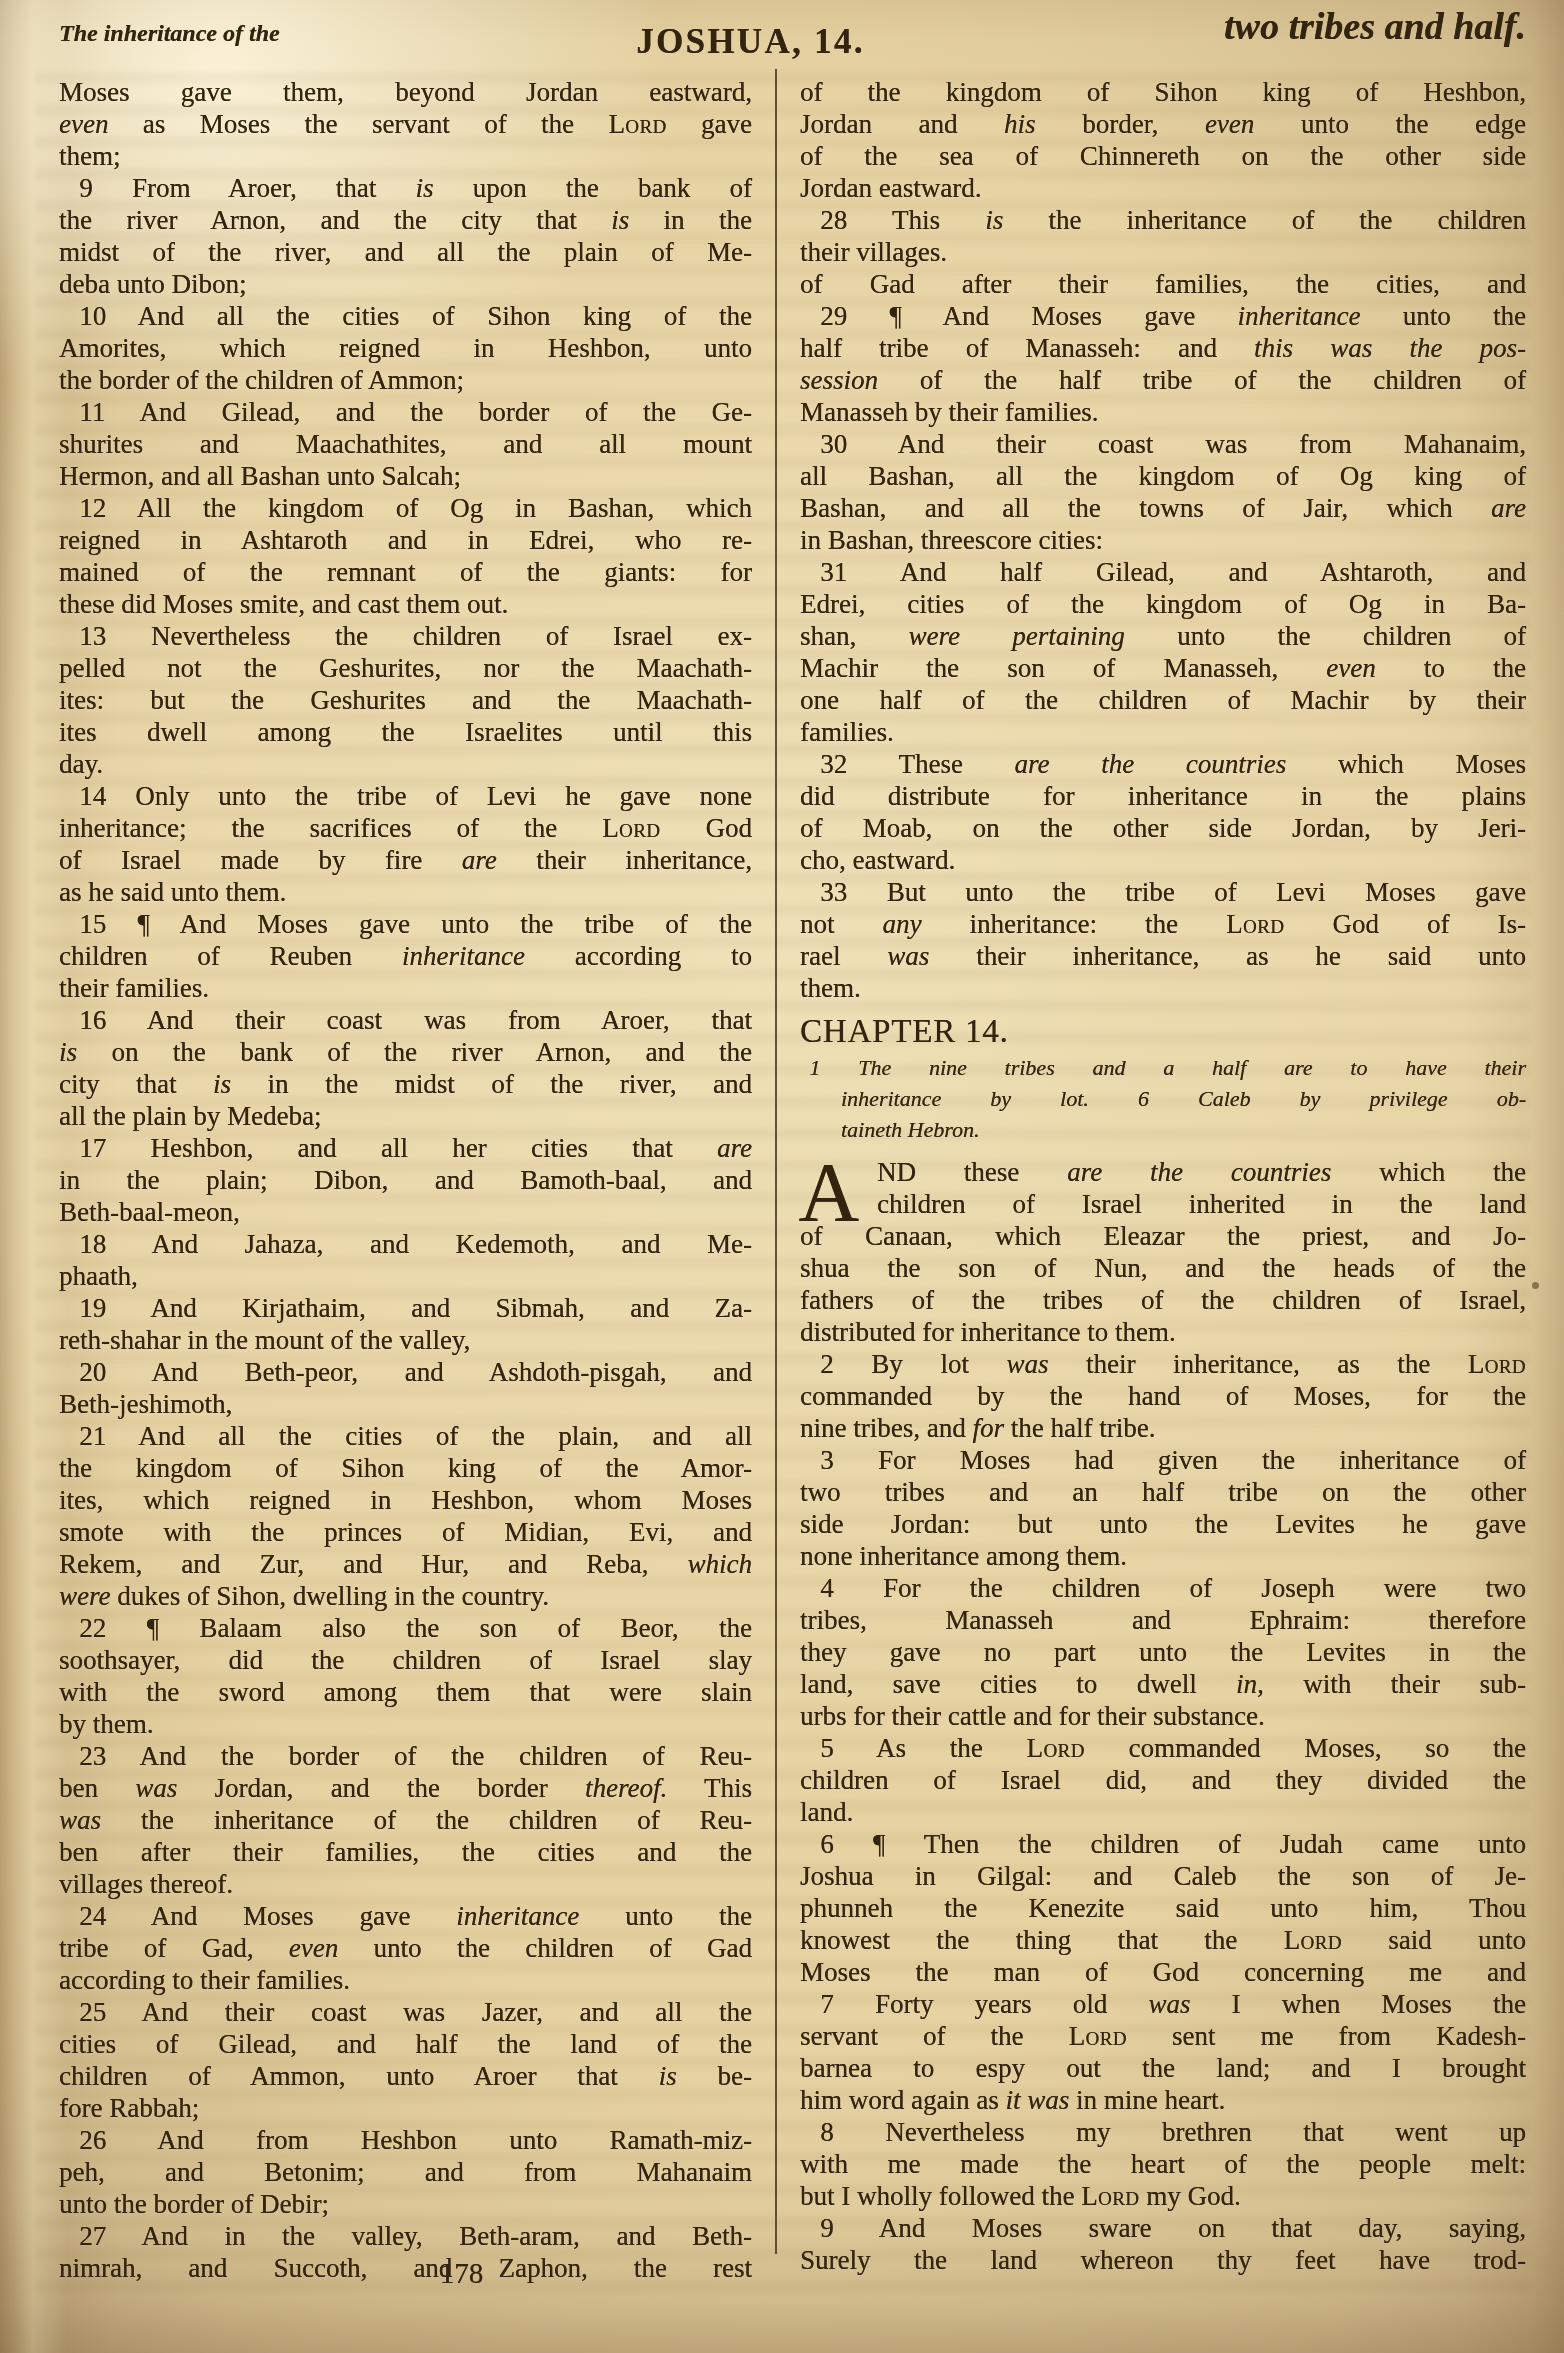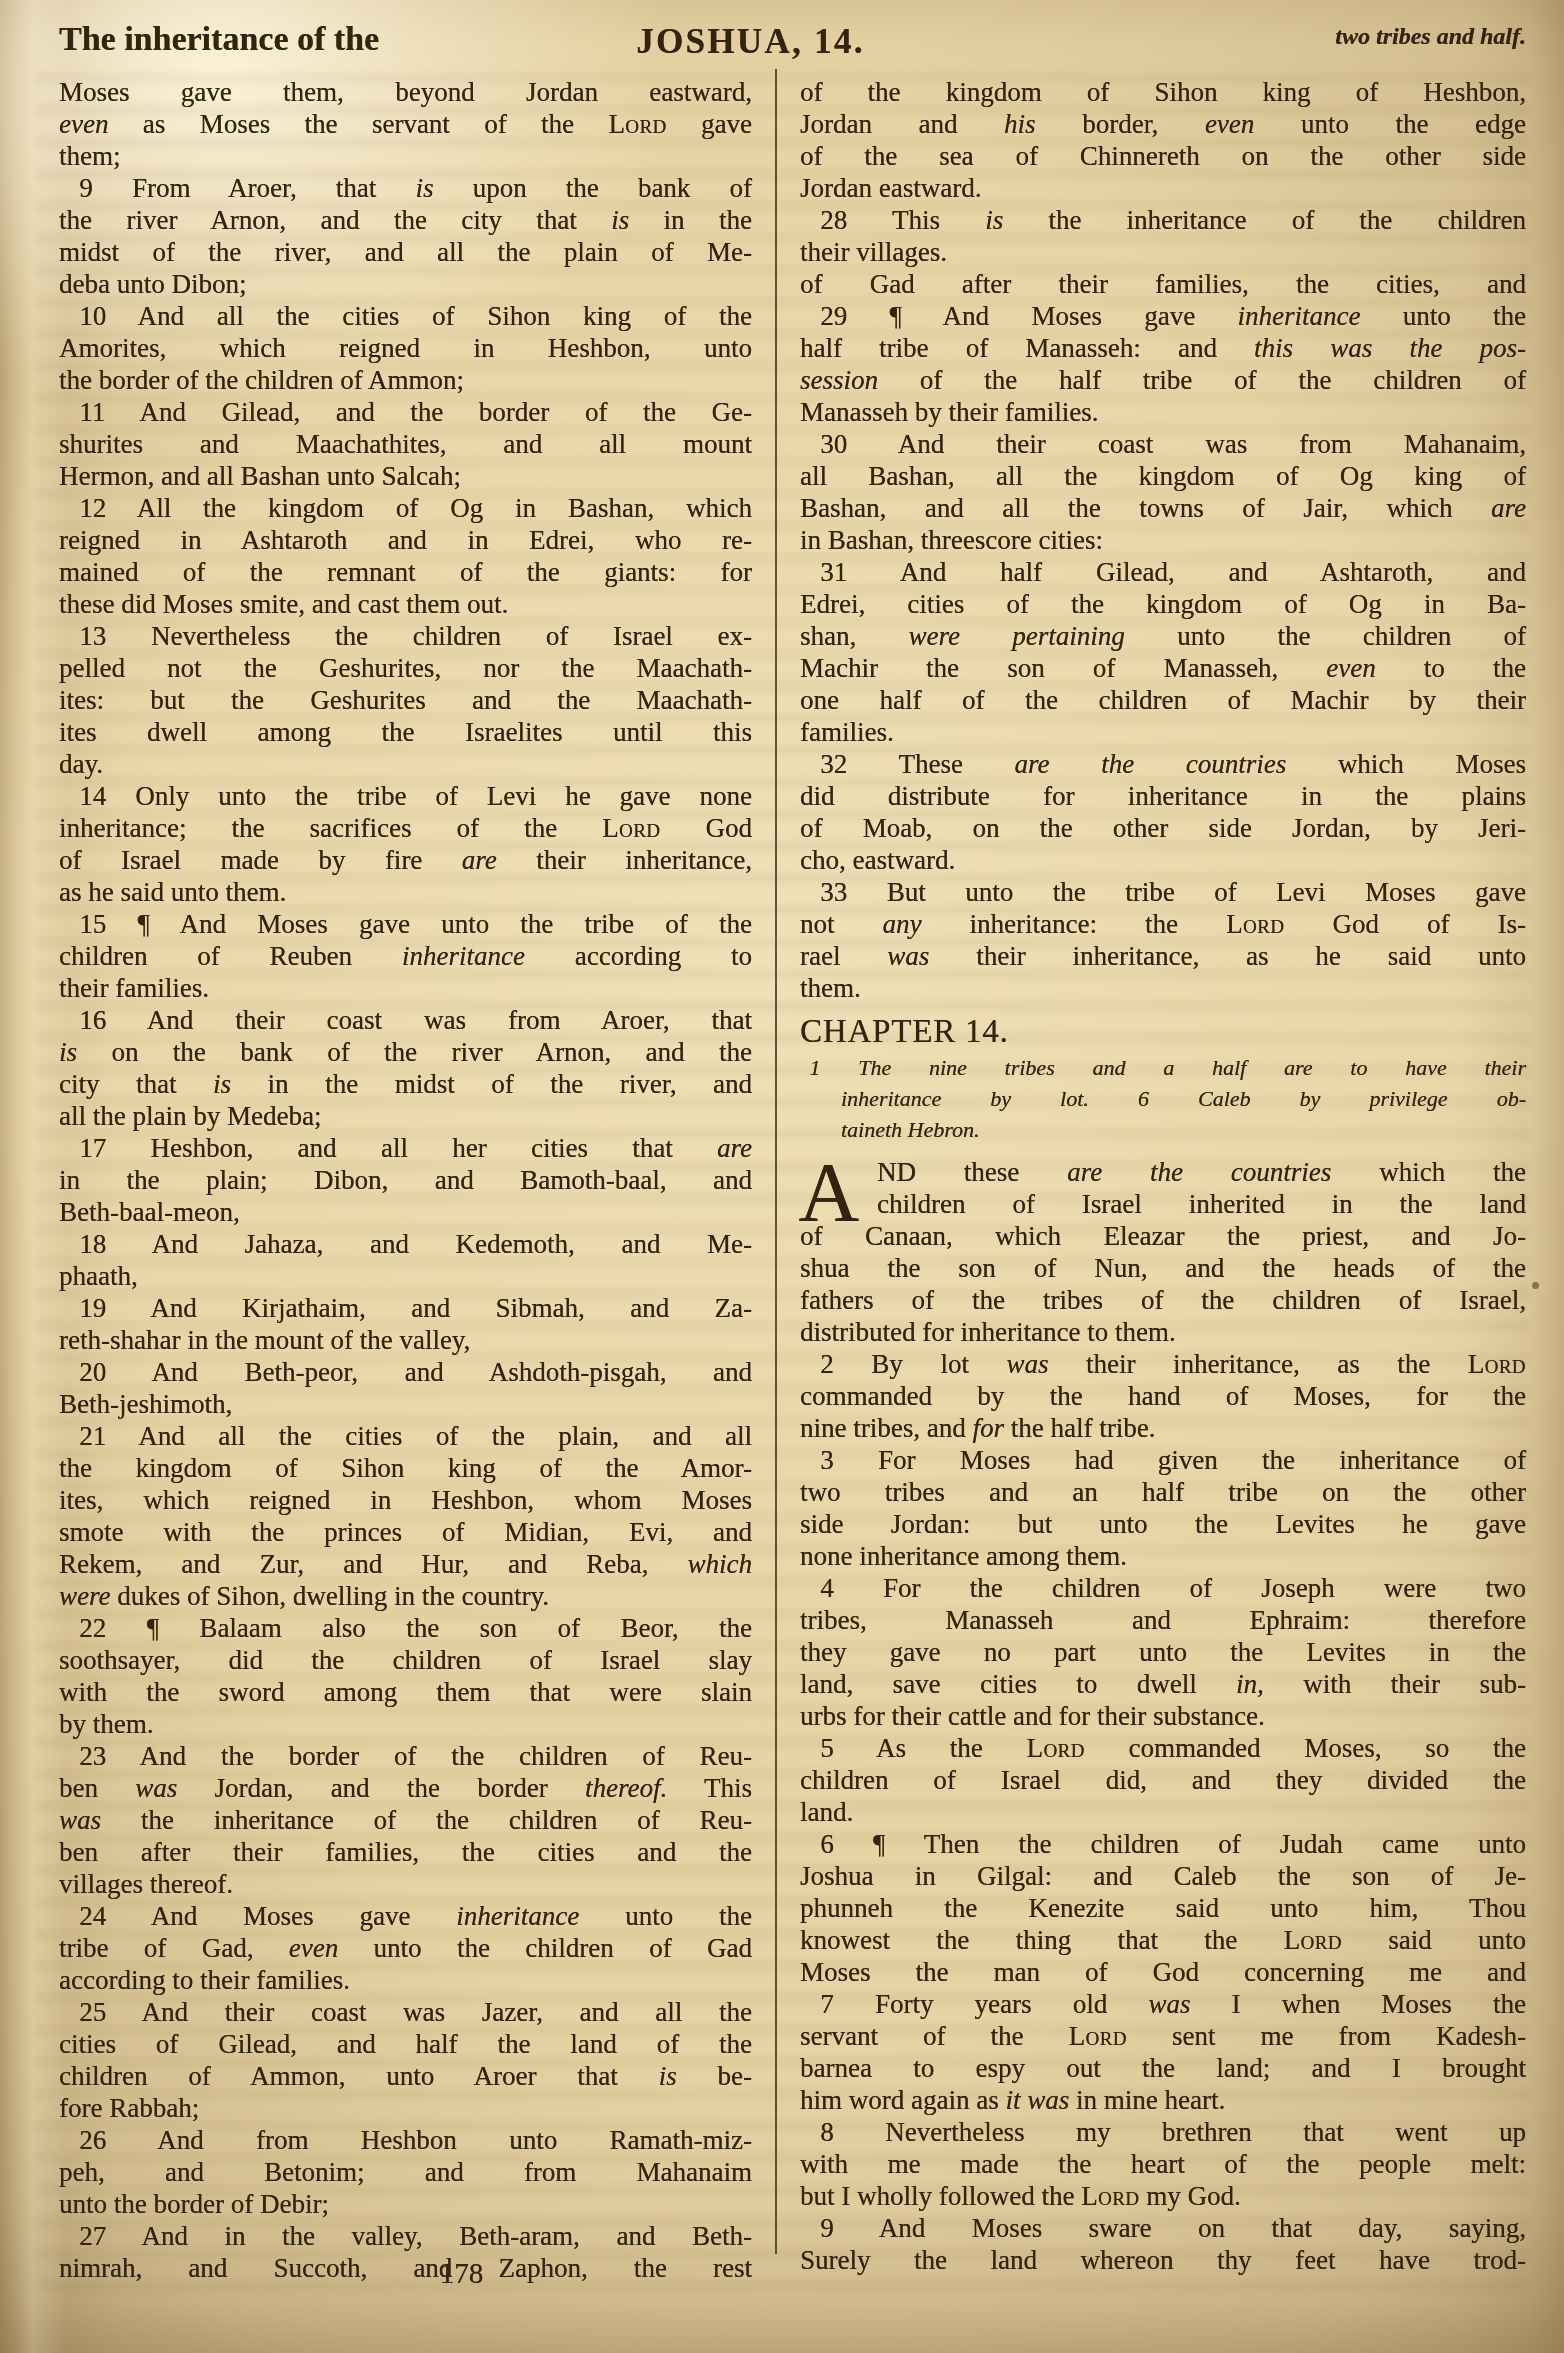--- a/index.html
+++ b/index.html
@@ -12,23 +12,23 @@
       radial-gradient(ellipse 1330px 1174px at 48% 40%, rgba(247,236,202,0.55), rgba(247,236,202,0) 76%),
       linear-gradient(90deg, rgba(110,78,38,0.30) 0px, rgba(110,78,38,0.10) 14px, rgba(250,240,210,0.22) 33px, rgba(110,78,38,0.05) 67px, rgba(110,78,38,0) 117px),
       linear-gradient(270deg, rgba(105,72,32,0.24) 0px, rgba(105,72,32,0.08) 35px, rgba(105,72,32,0) 102px),
       linear-gradient(0deg, rgba(100,68,30,0.26) 0px, rgba(100,68,30,0.10) 51px, rgba(100,68,30,0) 149px),
       linear-gradient(180deg, rgba(100,68,30,0.07) 0px, rgba(100,68,30,0) 43px),
       radial-gradient(ellipse 1135px 1682px at 50% 46%, rgba(0,0,0,0) 58%, rgba(96,64,26,0.15) 88%, rgba(80,52,20,0.27) 100%),
       #e6d2a2;
   }
   .txt{ text-shadow:0.2px 0.2px 0.5px rgba(52,37,17,0.78); }
   
-  .hdr-left{position:absolute;left:59px;top:20.3px;font-size:34px;font-weight:bold;}
+  .hdr-left{position:absolute;left:59px;top:20.3px;font-size:24px;font-style:italic;font-weight:bold;}
   .hdr-center{position:absolute;left:516px;top:22px;width:469px;text-align:center;font-size:35px;font-weight:bold;letter-spacing:2.3px;}
-  .hdr-right{position:absolute;right:39px;top:23px;font-size:24px;font-style:italic;font-weight:bold;}
+  .hdr-right{position:absolute;right:39px;top:4px;font-size:38px;font-style:italic;font-weight:bold;}
   
   .col{position:absolute;top:76px;font-size:27px;}
   .col-left{left:59px;width:693px;}
   .col-right{left:800px;width:726px;}
   .divider{position:absolute;left:775px;top:69px;width:1.6px;height:2185px;background:rgba(62,44,22,0.78);}
   .ln{line-height:32px;min-height:32px;text-align:justify;text-align-last:justify;}
   .ln.fin{text-align-last:left;}
   .ln.vs{text-indent:20.3px;}
   .ln.dc{padding-left:77px;}
   .sc{font-variant:small-caps;letter-spacing:0.4px;}

